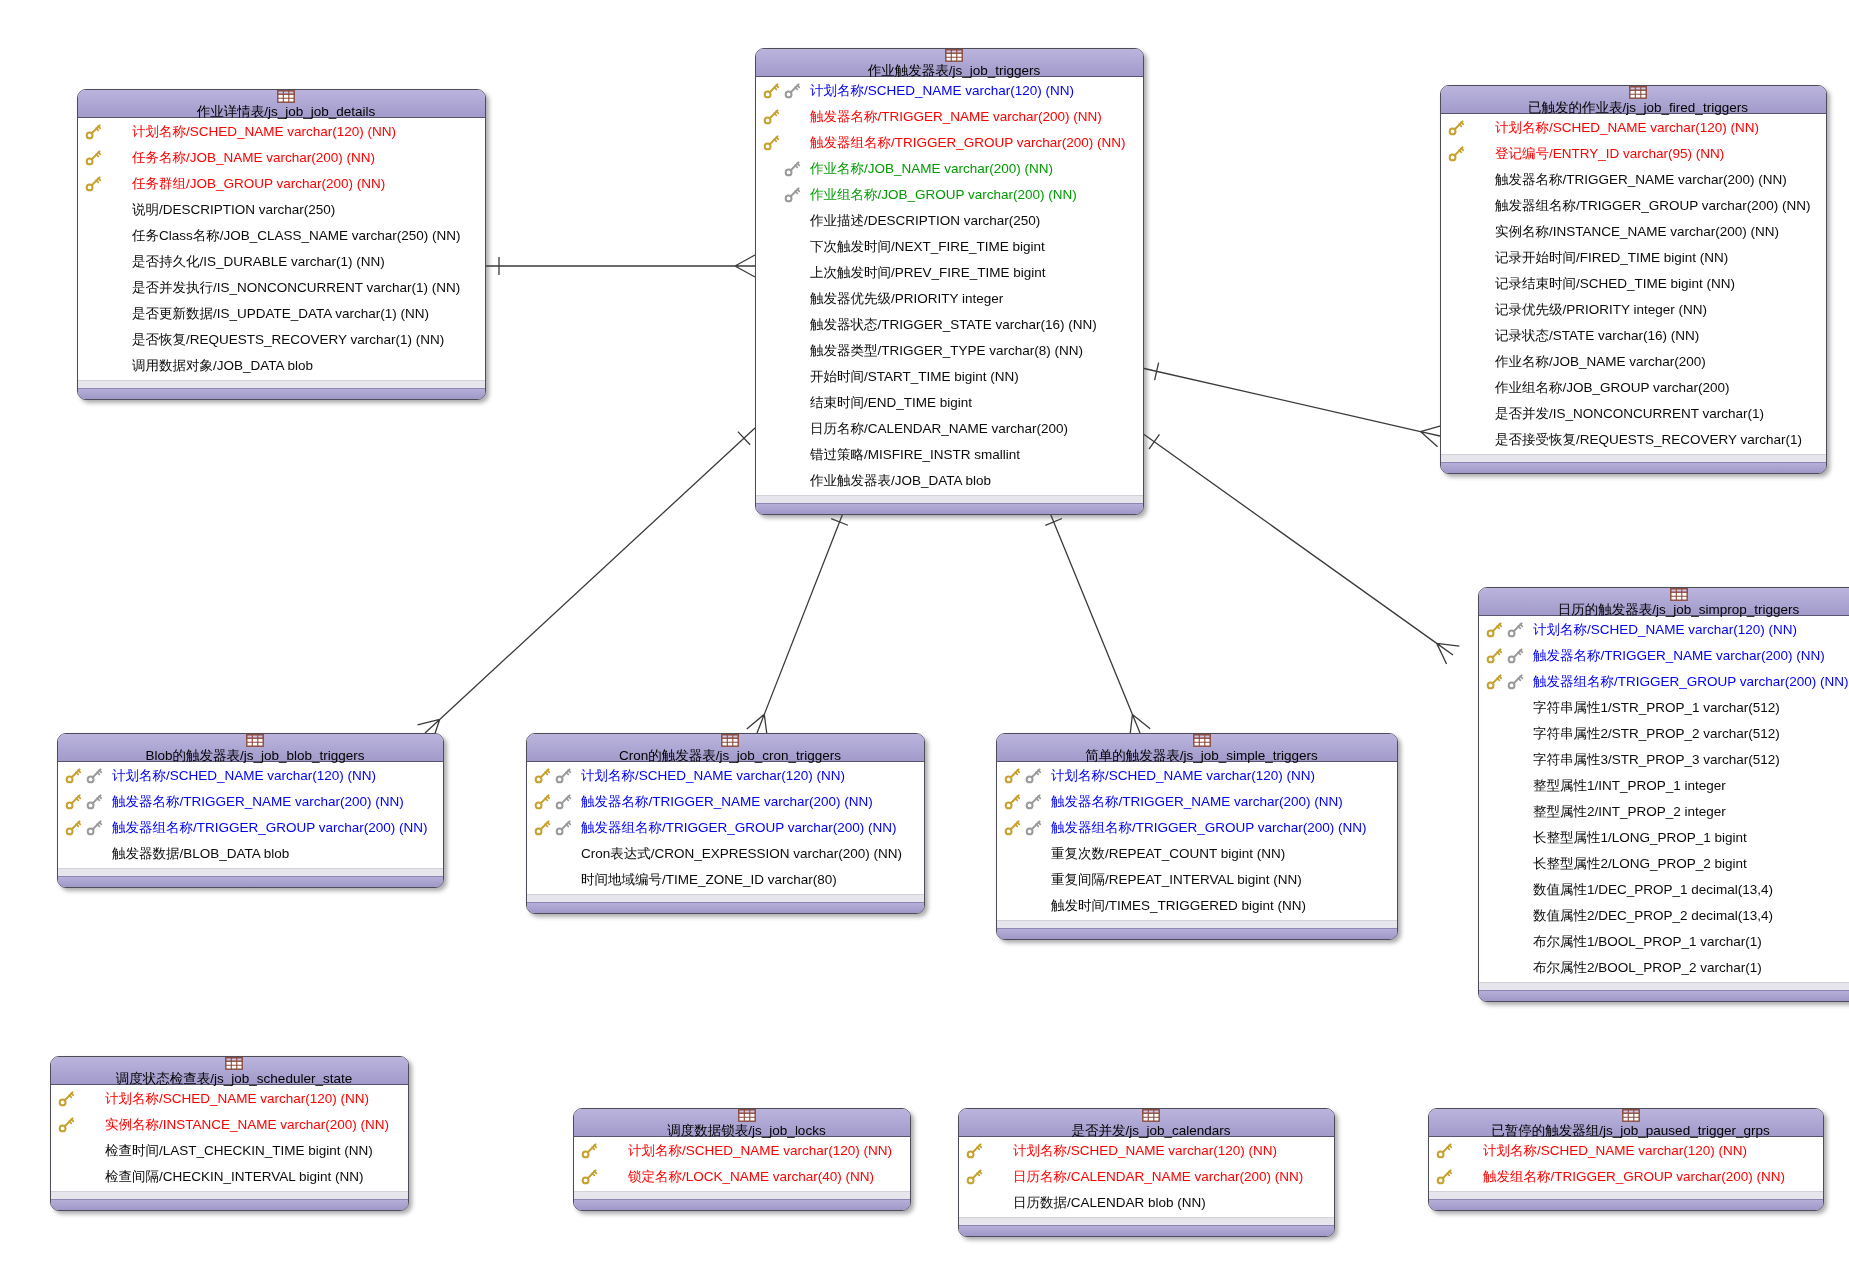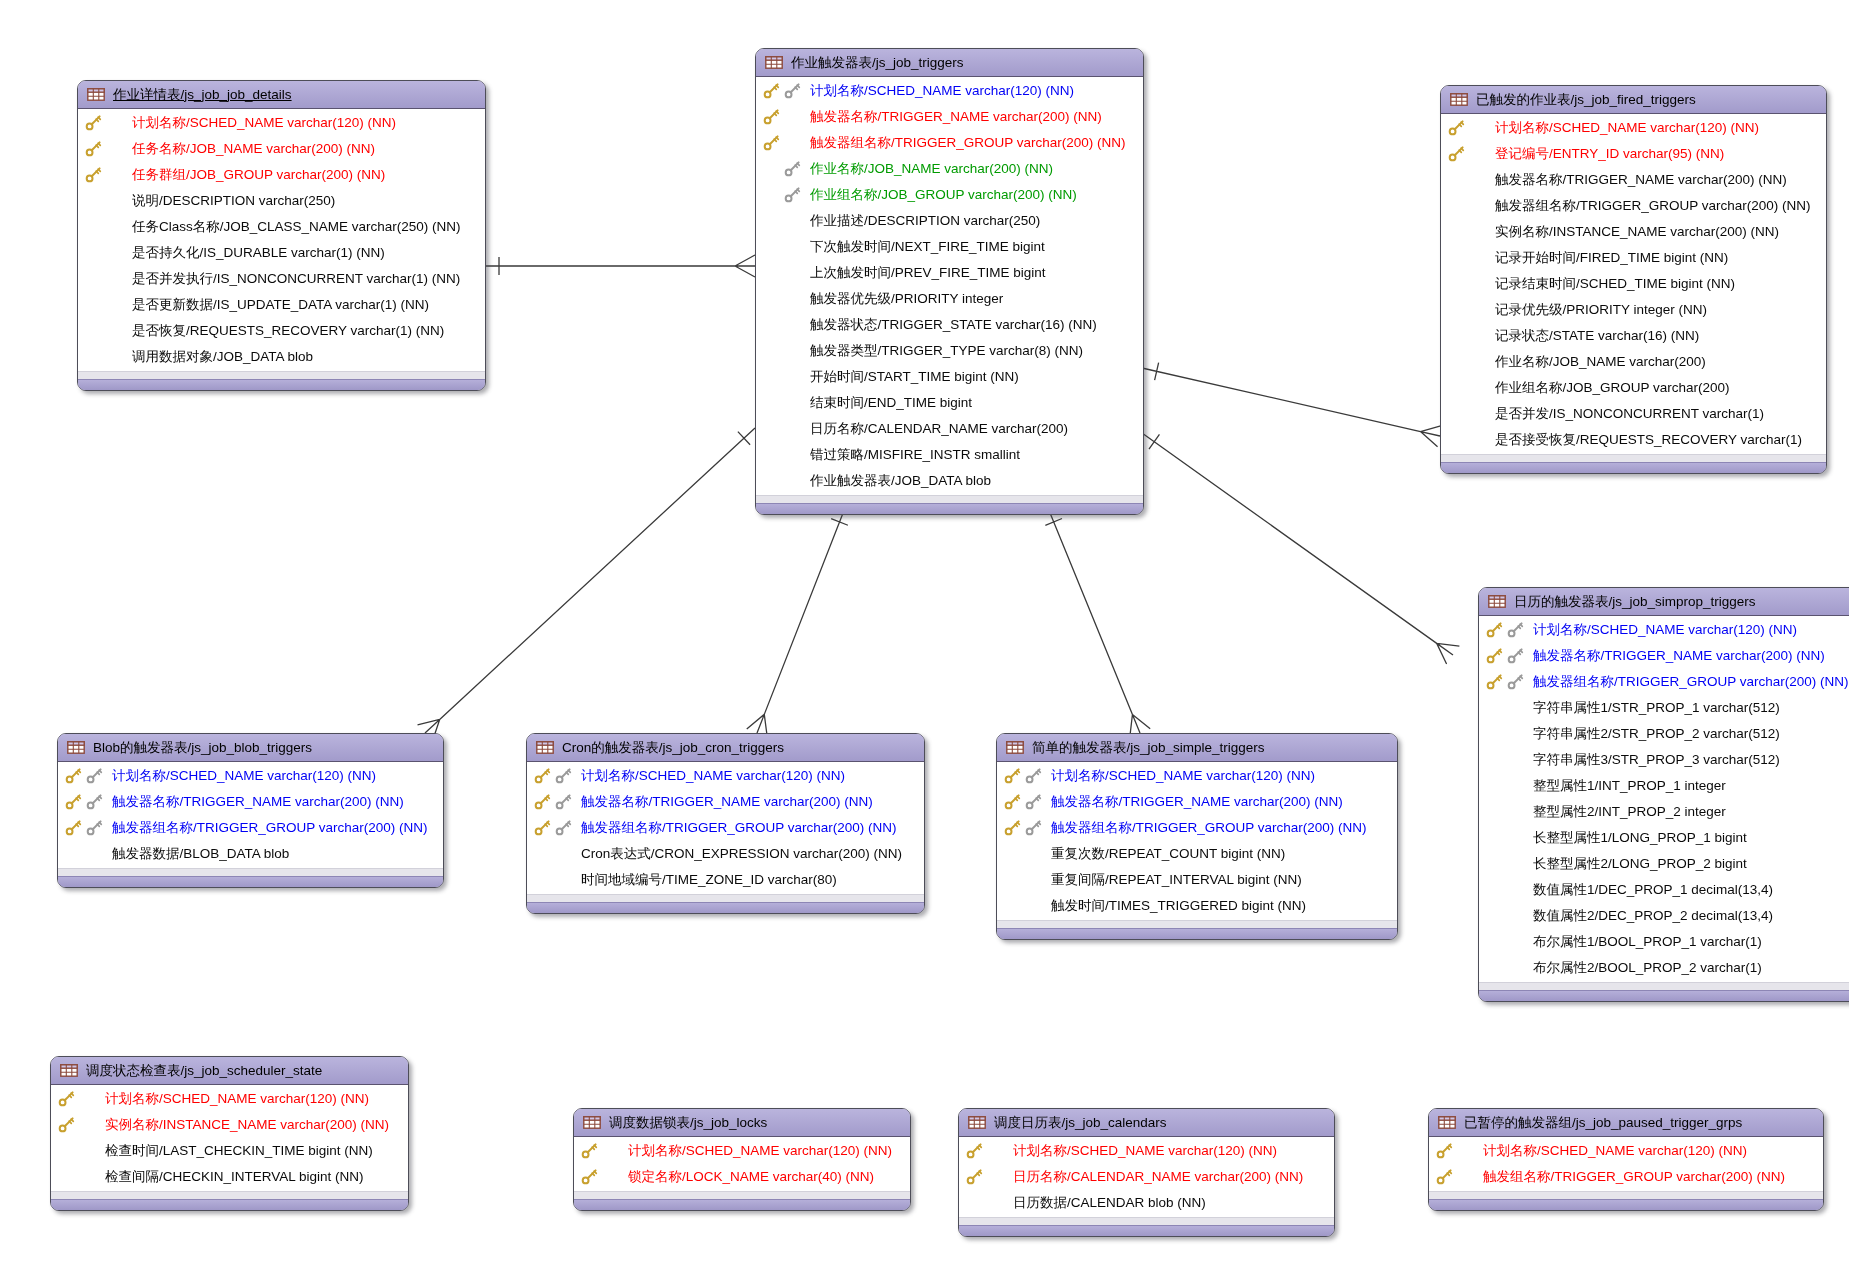--- a/index.html
+++ b/index.html
@@ -7,26 +7,27 @@
     position:relative;width:1849px;height:1267px;overflow:hidden;
     font-family:"Liberation Sans", sans-serif;background:#ffffff;
   }
   #rel-layer{position:absolute;left:0;top:0;z-index:0;}
   .tbl{
     position:absolute;z-index:1;background:#ffffff;
     border:1.5px solid #4d4d58;border-radius:9px;
     box-shadow:3px 3px 4px rgba(70,70,80,.45);
   }
   .tbl-header{
-    height:27px;display:flex;align-items:center;gap:8px;
+    height:27px;display:flex;align-items:center;
     background:linear-gradient(#bab4dd,#a29bcb);
     border-bottom:1.5px solid #5a536f;
     border-radius:7px 7px 0 0;
     padding-left:9px;font-size:13.5px;color:#000;
     white-space:nowrap;
+    flex-direction:column;
   }
   .tbl-body{padding:1px 0;}
   .row{
     position:relative;height:26px;line-height:26px;font-size:13.5px;
     white-space:nowrap;
   }
   .row-text{position:absolute;left:54px;top:0;}
   .kslot{position:absolute;top:4px;width:17px;height:17px;}
   .kslot1{left:7px;}
   .kslot2{left:28px;}
@@ -61,21 +62,21 @@
         <path d="M6.8 10.2 L14.6 2.4" fill="none" stroke-width="2" stroke-linecap="round"></path>
         <path d="M11.2 5.2 l2.1 2.1 M13.2 3.2 l2.1 2.1" fill="none" stroke-width="1.7" stroke-linecap="round"></path>
       </symbol>
       <symbol id="grid-icon" viewBox="0 0 18 13">
         <rect x="0.8" y="0.8" width="16.4" height="11.4" fill="#ffffff" stroke="#8c4a3c" stroke-width="1.4"></rect>
         <rect x="0.8" y="0.8" width="16.4" height="3.4" fill="#cfc6e8" stroke="#8c4a3c" stroke-width="1.4"></rect>
         <path d="M6.3 0.8 V12.2 M11.8 0.8 V12.2 M0.8 8.2 H17.2" stroke="#8c4a3c" stroke-width="1.1"></path>
       </symbol>
     </defs>
   </svg>
-<div class="tbl" style="left: 77px; top: 80px; width: 407px; text-decoration: underline;">
+<div class="tbl" style="left: 77px; top: 89px; width: 407px;">
       <div class="tbl-header">
         <span class="tbl-icon">
           <svg width="18" height="13" viewBox="0 0 18 13">
             <use href="#grid-icon"></use>
           </svg>
         </span>
         <span>作业详情表/js_job_job_details</span>
       </div>
       <div class="tbl-body">
         <div class="row">
@@ -533,21 +534,21 @@
       <div class="gray-strip"></div>
       <div class="tbl-footer"></div>
     </div>
     <div class="tbl" style="left: 958px; top: 1108px; width: 375px;">
       <div class="tbl-header">
         <span class="tbl-icon">
           <svg width="18" height="13" viewBox="0 0 18 13">
             <use href="#grid-icon"></use>
           </svg>
         </span>
-        <span>调度日历表/js_job_calendars</span>
+        <span>是否并发/js_job_calendars</span>
       </div>
       <div class="tbl-body">
         <div class="row">
           <span class="kslot kslot1"><svg width="17" height="17" viewBox="0 0 17 17" stroke="#c8a02e">
               <use href="#key-shape"></use>
             </svg></span>
           <span class="row-text c-red">计划名称/SCHED_NAME varchar(120) (NN)</span>
         </div>
         <div class="row">
           <span class="kslot kslot1"><svg width="17" height="17" viewBox="0 0 17 17" stroke="#c8a02e">

